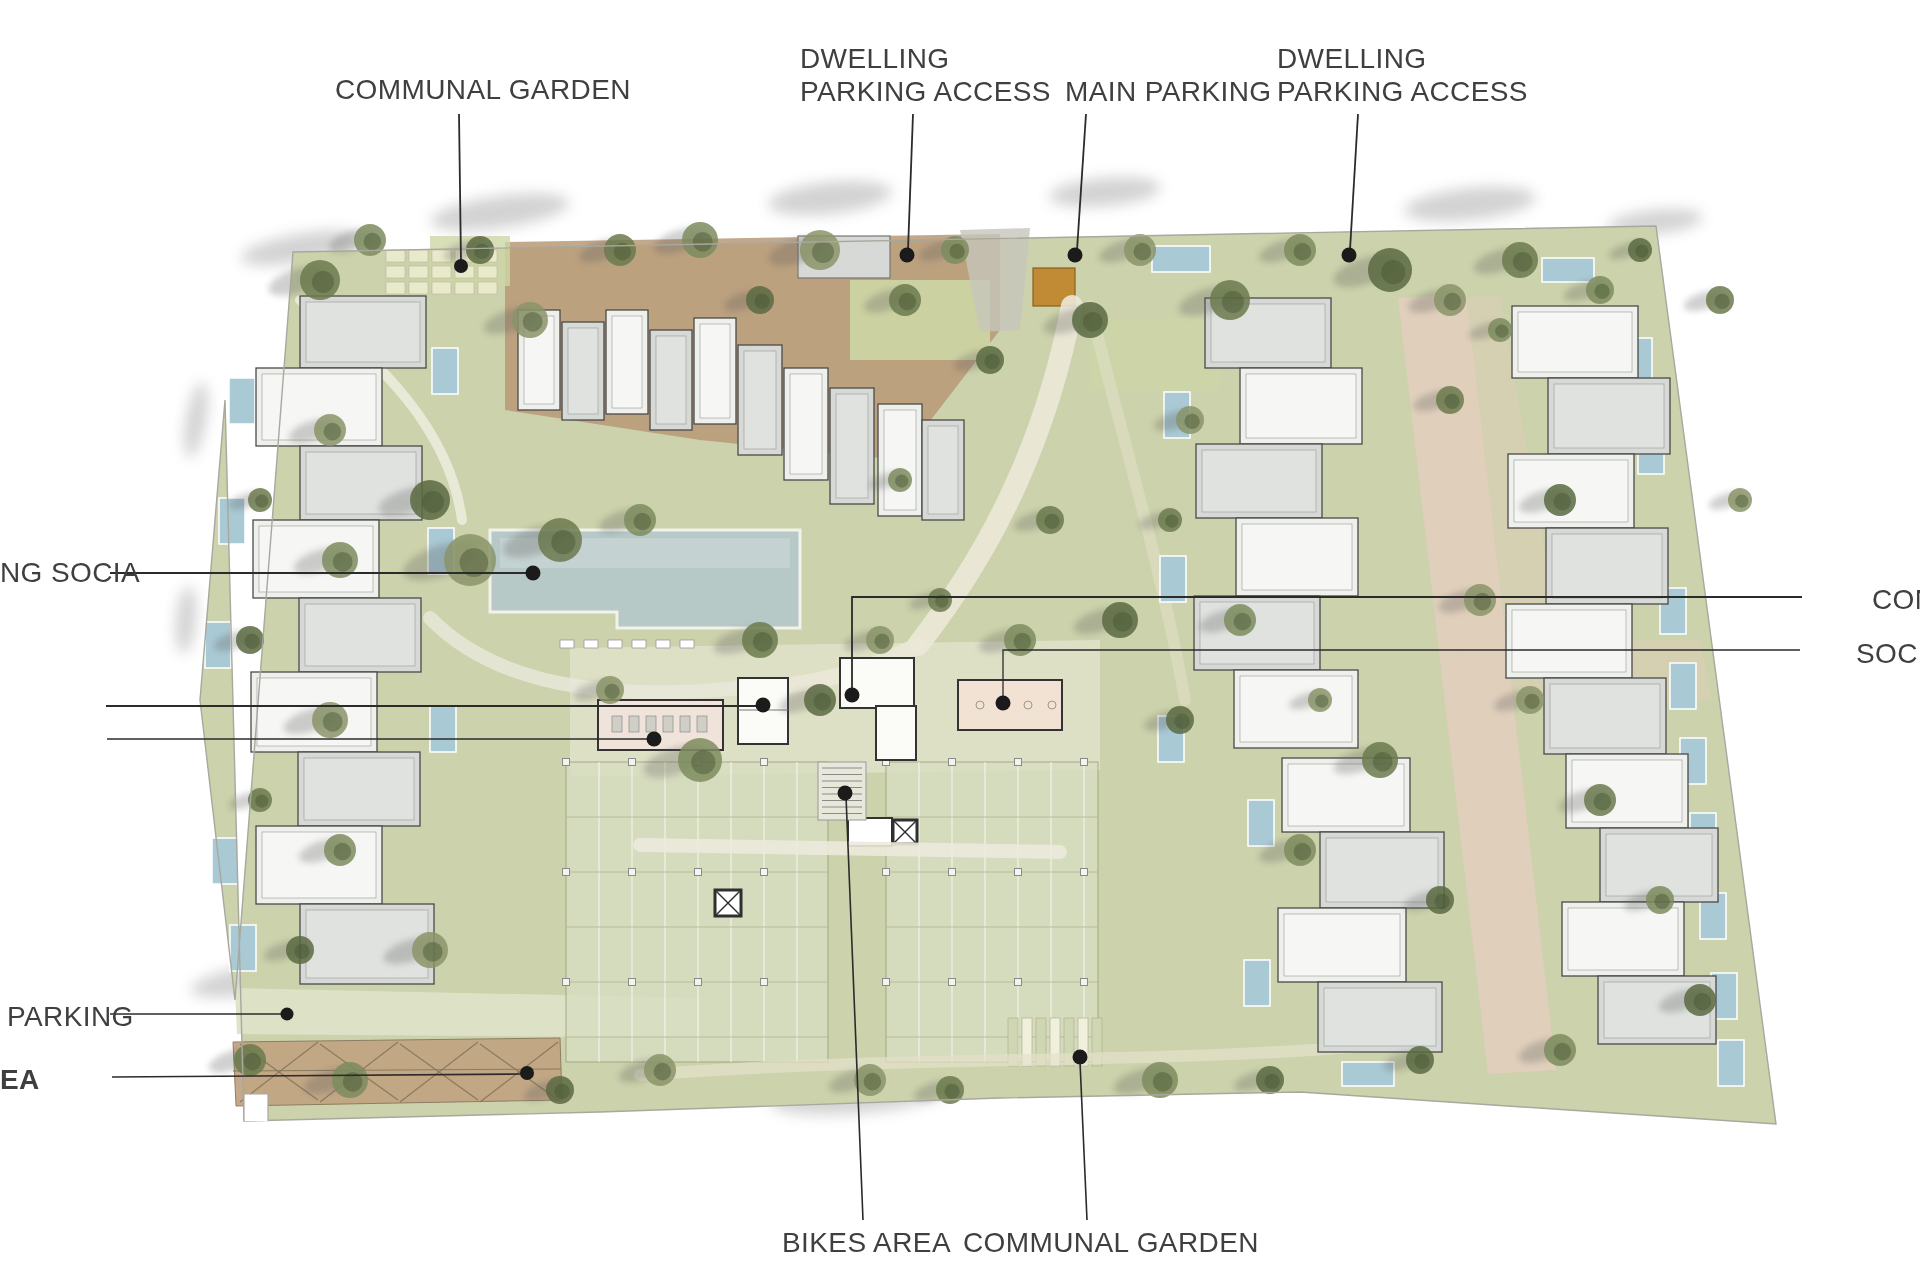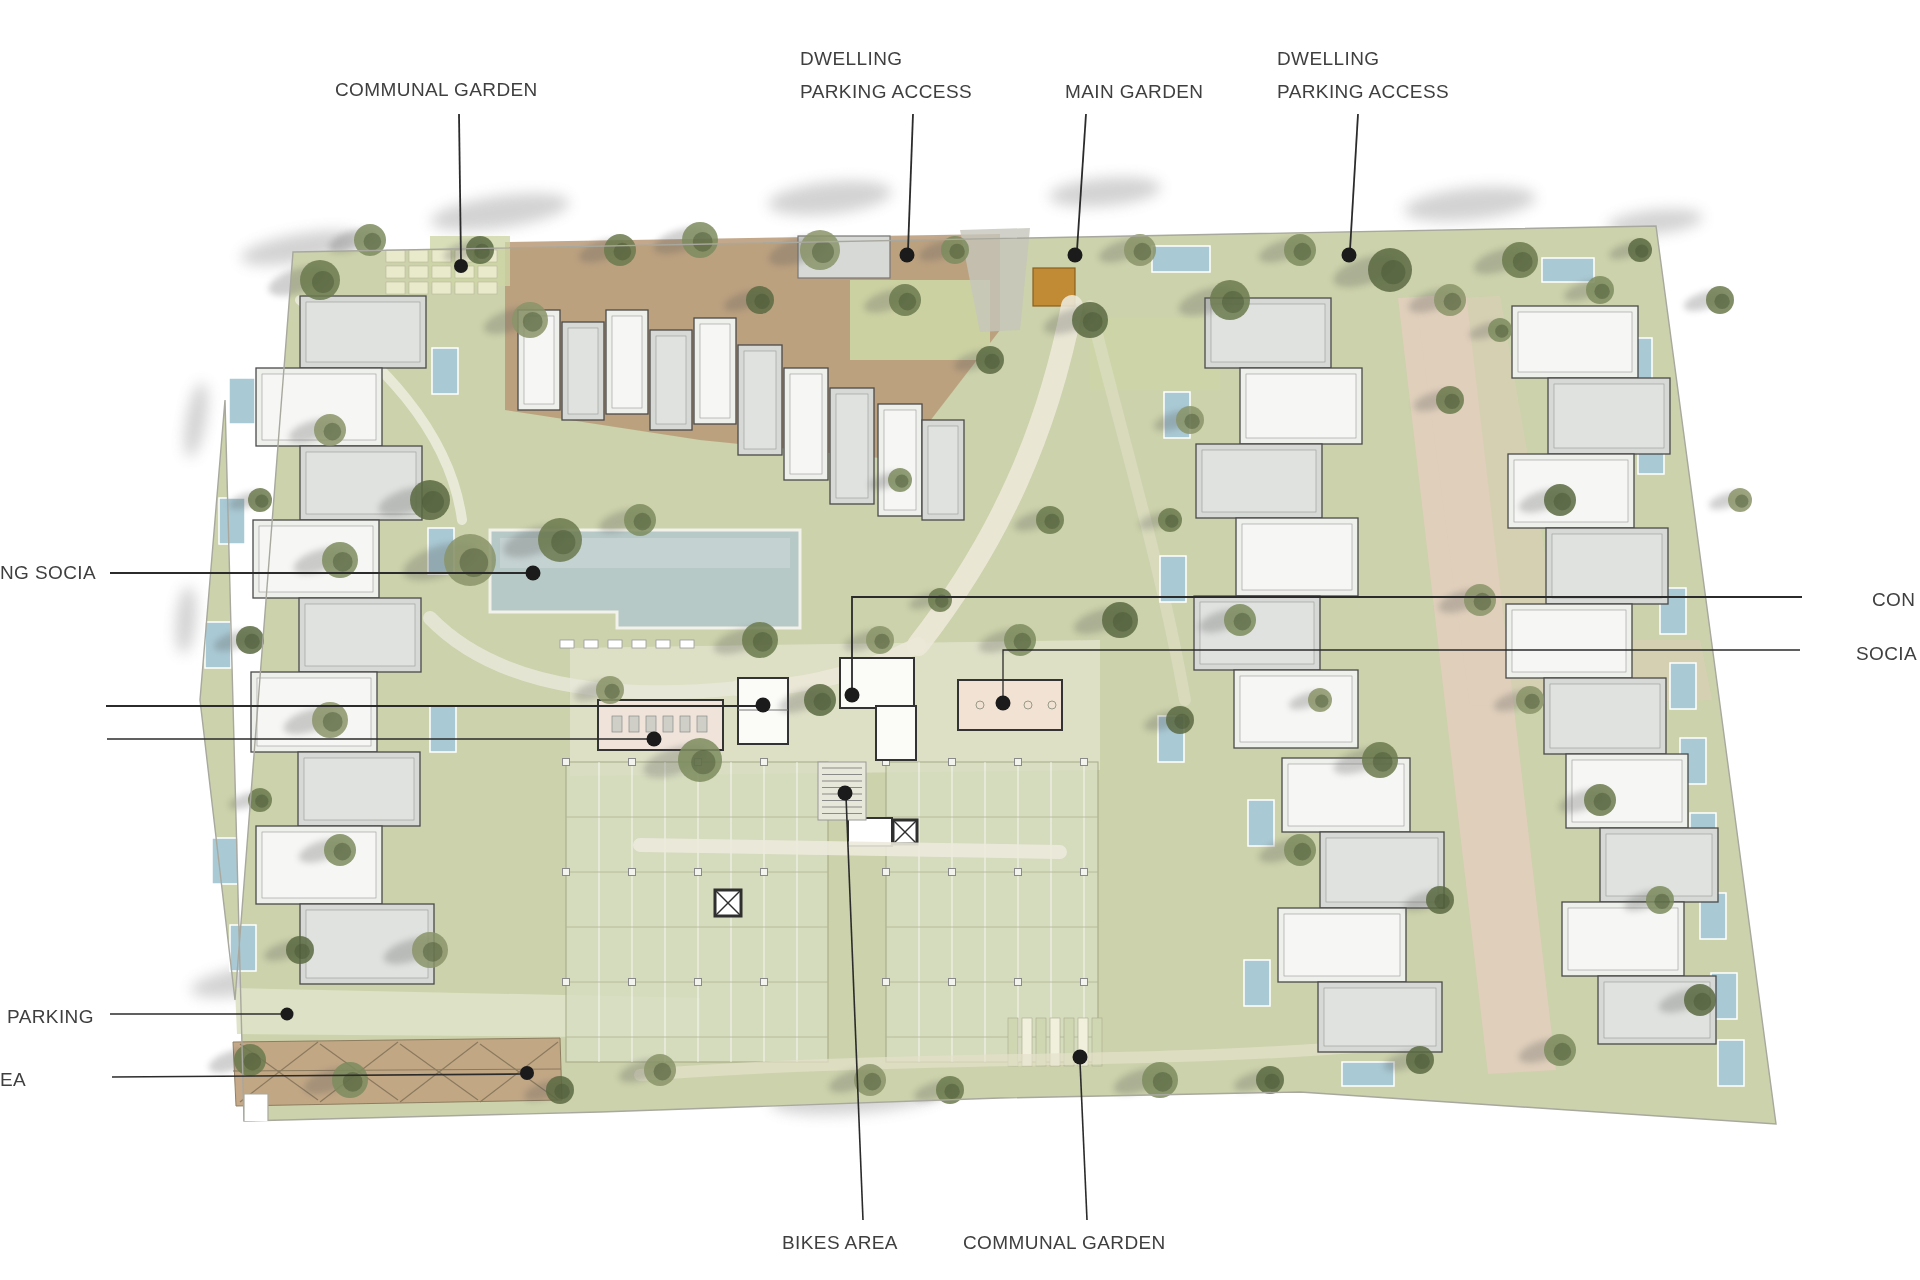--- a/index.html
+++ b/index.html
@@ -1,19 +1,19 @@
 <!DOCTYPE html>
 <html style="--background: #ffffff; --label-text: #3f3f3f; --leader: #2b2b2b; --site-green: #ccd2ab; --boundary: #a8a89e;"><head>
 <meta charset="utf-8">
 <style>
   html,body{margin:0;padding:0;background:#fff;}
   #stage{position:relative;width:1920px;height:1280px;overflow:hidden;background:var(--background,#fff);
          font-family:"Liberation Sans",sans-serif;}
   svg{position:absolute;left:0;top:0;}
-  .label{position:absolute;color:var(--label-text,#3f3f3f);font-size:19px;line-height:33px;
+  .label{position:absolute;color:var(--label-text,#3f3f3f);font-size:28px;line-height:33px;
          letter-spacing:.4px;white-space:nowrap;font-weight:400;}
   .leader{stroke:var(--leader,#2b2b2b);fill:none;}
   .dot{fill:#1b1b1b;stroke:none;}
 </style>
 </head>
 <body>
 
 <div id="stage">
 
   <svg id="plan" width="1920" height="1280" viewBox="0 0 1920 1280">
@@ -582,25 +582,25 @@
           <circle class="dot" cx="1003" cy="703" r="7.5"></circle>
         </g>
     </g>
   </svg>
 
   <div class="label" style="left:335px;top:73px;">COMMUNAL GARDEN</div>
   <div class="label" style="left:800px;top:42px;">
     <div>DWELLING</div>
     <div>PARKING ACCESS</div>
   </div>
-  <div class="label" style="left:1065px;top:75px;">MAIN GARDEN</div>
+  <div class="label" style="left:1065px;top:75px;">MAIN PARKING</div>
   <div class="label" style="left:1277px;top:42px;">
     <div>DWELLING</div>
     <div>PARKING ACCESS</div>
   </div>
   <div class="label" style="left:0px;top:556px;">NG SOCIA</div>
   <div class="label" style="left:7px;top:1000px;">PARKING</div>
-  <div class="label" style="left:0px;top:1063px;">EA</div>
+  <div class="label" style="left:0px;top:1063px;font-weight:bold;">EA</div>
   <div class="label" style="left:782px;top:1226px;">BIKES AREA</div>
   <div class="label" style="left:963px;top:1226px;">COMMUNAL GARDEN</div>
   <div class="label" style="left:1872px;top:583px;">CON</div>
   <div class="label" style="left:1856px;top:637px;">SOCIA</div>
 </div>
 
 </body></html>

